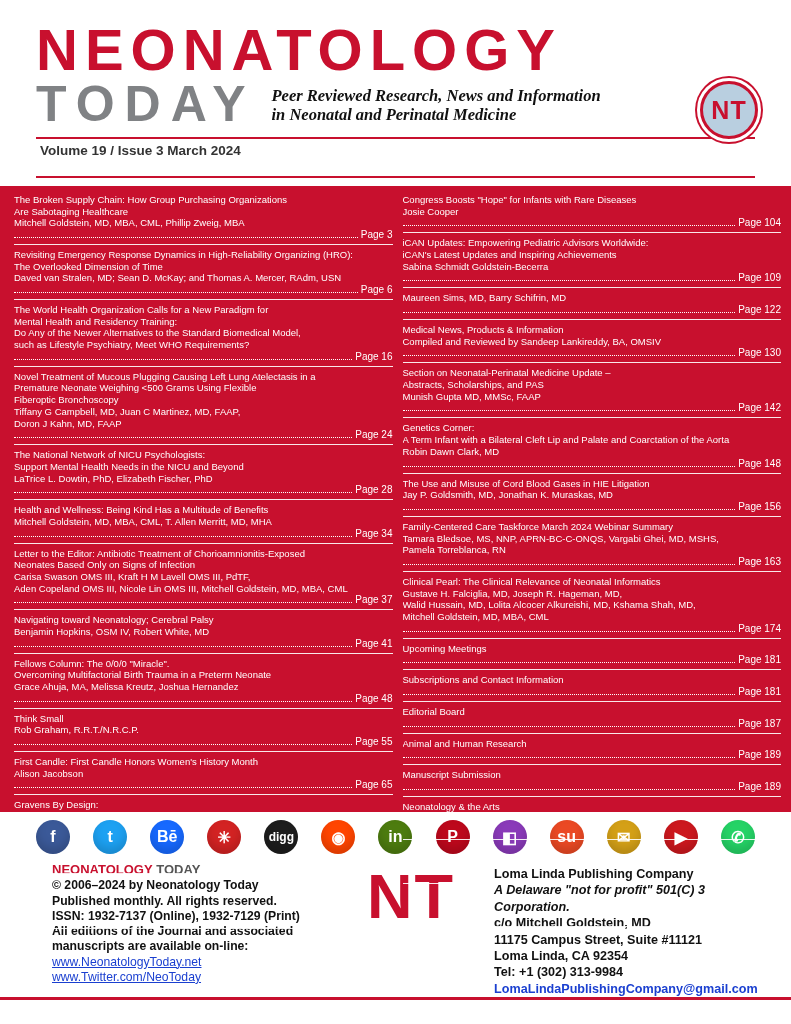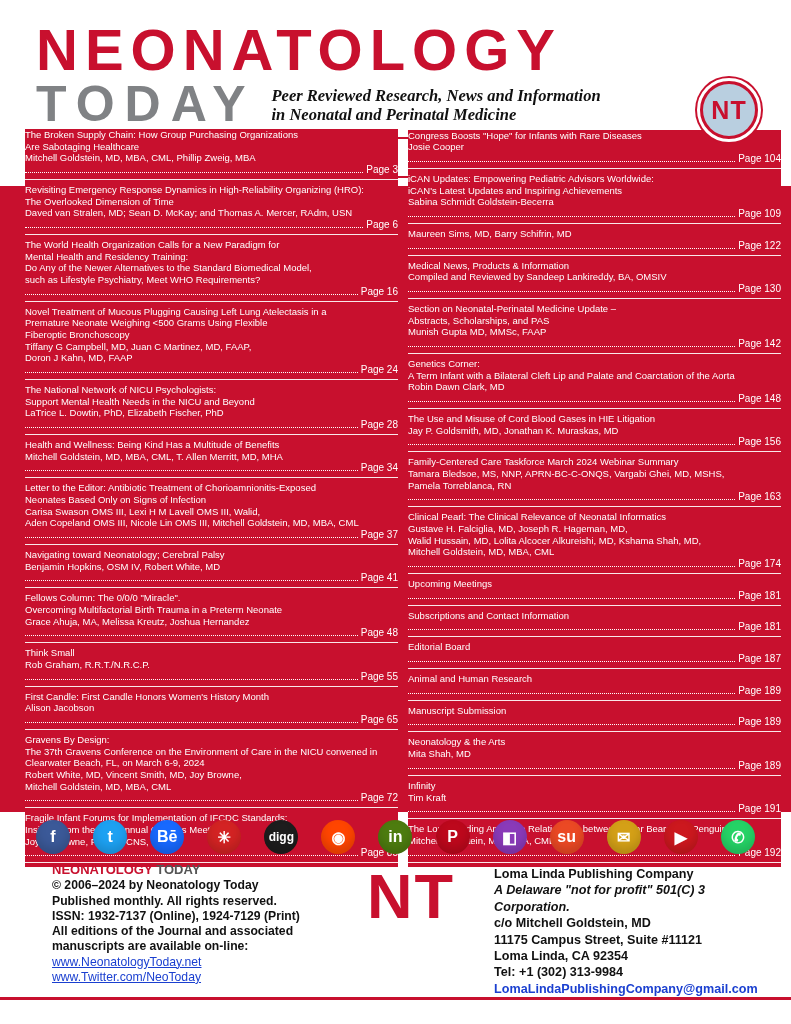--- a/index.html
+++ b/index.html
@@ -73,25 +73,24 @@
     padding: 4px 0 18px 4px;
     font-weight: bold;
     font-size: 13.5px;
     color: #333;
   }
 
   
   .toc {
     margin-top: 8px;
     background: #c8102e;
-    padding: 8px 10px 10px 25px;
+    padding: 8px 10px 10px 14px;
     display: flex;
     gap: 10px;
     height: 626px;
-    align-items: center;
   }
   .col {
     flex: 1 1 50%;
     background: #c8102e;
   }
   .entry { margin-bottom: 4px; }
   .entry .lines {
     color: #ffffff;
     font-size: 9.5px;
     line-height: 1.23;
@@ -253,21 +252,21 @@
           <div class="page-line">
             <div class="dots"></div>
             <div class="pg">Page 34</div>
           </div>
           <div class="sep"></div>
         </div>
         <div class="entry">
           <div class="lines">
             <div>Letter to the Editor: Antibiotic Treatment of Chorioamnionitis-Exposed</div>
             <div>Neonates Based Only on Signs of Infection</div>
-            <div>Carisa Swason OMS III, Lexi H M Lavell OMS III, Walid,</div>
+            <div>Carisa Swason OMS III, Kraft H M Lavell OMS III, PdTF,</div>
             <div>Aden Copeland OMS III, Nicole Lin OMS III, Mitchell Goldstein, MD, MBA, CML</div>
           </div>
           <div class="page-line">
             <div class="dots"></div>
             <div class="pg">Page 37</div>
           </div>
           <div class="sep"></div>
         </div>
         <div class="entry">
           <div class="lines">
@@ -549,21 +548,21 @@
     </div>
 
   <div class="footer">
     <div class="foot-left">
       <div class="brand">
         <b>NEONATOLOGY</b>
         <span>TODAY</span>
       </div>
       <div class="lineitem">© 2006–2024 by Neonatology Today</div>
       <div class="lineitem">Published monthly. All rights reserved.</div>
-      <div class="lineitem">ISSN: 1932-7137 (Online), 1924-7129 (Print)</div>
+      <div class="lineitem">ISSN: 1932-7137 (Online), 1932-7129 (Print)</div>
       <div class="lineitem">All editions of the Journal and associated</div>
       <div class="lineitem">manuscripts are available on-line:</div>
       <a href="#">www.NeonatologyToday.net</a>
       <a href="#">www.Twitter.com/NeoToday</a>
     </div>
     <div class="foot-mid">
       <div class="nt">NT</div>
     </div>
     <div class="foot-right">
       <div>Loma Linda Publishing Company</div>

